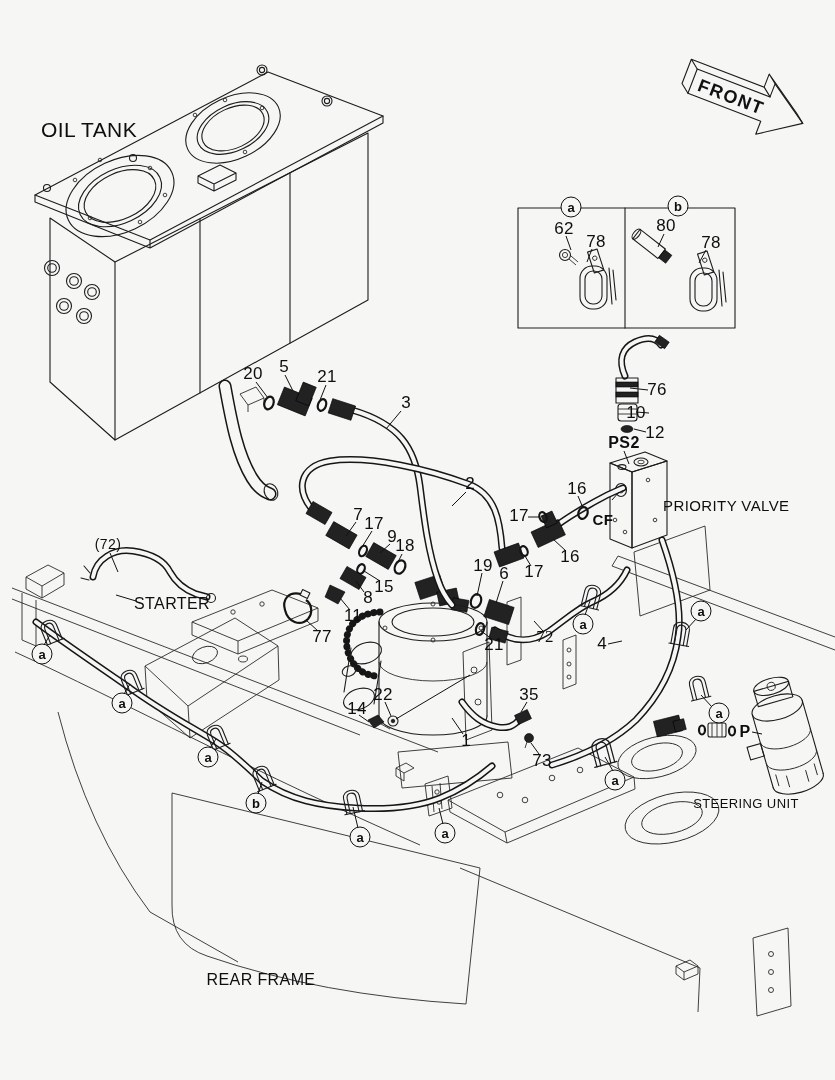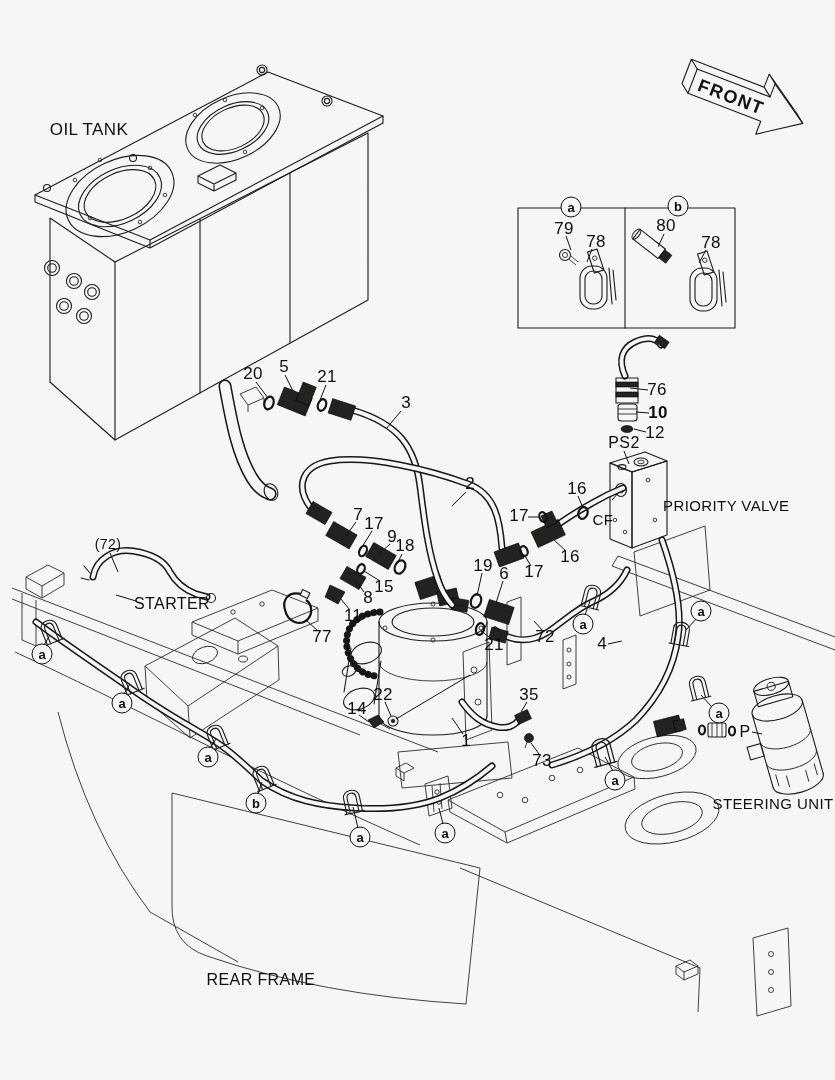--- a/index.html
+++ b/index.html
@@ -13,21 +13,21 @@
   .oring{fill:none;stroke:#141414;stroke-width:2.2;}
   .hose-o{fill:none;stroke:#161616;stroke-width:7;stroke-linecap:round;}
   .hose-i{fill:none;stroke:#f6f6f5;stroke-width:4;stroke-linecap:round;}
   .tube-o{fill:none;stroke:#161616;stroke-width:13;stroke-linecap:round;}
   .tube-i{fill:none;stroke:#f6f6f5;stroke-width:10;stroke-linecap:round;}
   .ld{stroke:#111;stroke-width:1;fill:none;}
   .plabel{position:absolute;transform:translate(-50%,-50%);font-size:17px;color:#0e0e0e;
           white-space:pre;letter-spacing:.2px;}
   .tlabel{position:absolute;transform:translate(-50%,-50%);color:#0e0e0e;white-space:pre;
           text-align:center;line-height:1.22;letter-spacing:.4px;}
-  .tlabel.b{font-weight:normal;}
+  .tlabel.b{font-weight:bold;}
   .callout{position:absolute;width:19px;height:19px;border:1.7px solid #111;border-radius:50%;
            background:#f6f6f5;color:#0e0e0e;font-weight:bold;font-size:13px;
            display:flex;align-items:center;justify-content:center;
            transform:translate(-50%,-50%);line-height:1;}
 </style>
 </head>
 <body>
 
 <div id="page">
 <svg id="art" width="835" height="1080" viewBox="0 0 835 1080">
@@ -376,39 +376,39 @@
       <div class="plabel" style="left: 368px; top: 598px;">8</div>
       <div class="plabel" style="left: 353px; top: 616px;">11</div>
       <div class="plabel" style="left: 322px; top: 637px;">77</div>
       <div class="plabel" style="left: 483px; top: 566px;">19</div>
       <div class="plabel" style="left: 504px; top: 574px;">6</div>
       <div class="plabel" style="left: 519px; top: 516px;">17</div>
       <div class="plabel" style="left: 534px; top: 572px;">17</div>
       <div class="plabel" style="left: 570px; top: 557px;">16</div>
       <div class="plabel" style="left: 577px; top: 489px;">16</div>
       <div class="plabel" style="left: 494px; top: 645px;">21</div>
-      <div class="plabel" style="left: 545px; top: 637px;">72</div>
+      <div class="plabel" style="left: 545px; top: 637px; font-family: Liberation Serif, serif;">72</div>
       <div class="plabel" style="left: 602px; top: 644px;">4</div>
       <div class="plabel" style="left: 529px; top: 695px;">35</div>
       <div class="plabel" style="left: 542px; top: 761px;">73</div>
       <div class="plabel" style="left: 383px; top: 695px;">22</div>
       <div class="plabel" style="left: 357px; top: 709px;">14</div>
       <div class="plabel" style="left: 466px; top: 741px;">1</div>
       <div class="plabel" style="left: 657px; top: 390px;">76</div>
-      <div class="plabel" style="left: 658px; top: 413px; font-weight: bold;">10</div>
+      <div class="plabel" style="left: 636px; top: 413px;">10</div>
       <div class="plabel" style="left: 655px; top: 433px; text-align: center;">12</div>
-      <div class="plabel" style="left: 564px; top: 229px;">79</div>
+      <div class="plabel" style="left: 564px; top: 229px;">62</div>
       <div class="plabel" style="left: 596px; top: 242px;">78</div>
       <div class="plabel" style="left: 666px; top: 226px;">80</div>
       <div class="plabel" style="left: 711px; top: 243px;">78</div>
-      <div class="tlabel" style="left: 89px; top: 130px; font-size: 17px;">OIL TANK</div>
+      <div class="tlabel" style="left: 89px; top: 130px; font-size: 21px;">OIL TANK</div>
       <div class="tlabel" style="left: 108px; top: 545px; font-size: 14px;">(72)</div>
       <div class="tlabel" style="left: 172px; top: 604px; font-size: 16px;">STARTER</div>
       <div class="tlabel" style="left: 261px; top: 980px; font-size: 16px;">REAR FRAME</div>
-      <div class="tlabel" style="left: 773px; top: 804px; font-size: 15px;">STEERING UNIT</div>
+      <div class="tlabel" style="left: 746px; top: 804px; font-size: 13px;">STEERING UNIT</div>
       <div class="tlabel" style="left: 706px; top: 506px; font-size: 15px; width: 86px;">PRIORITY VALVE</div>
       <div class="tlabel b" style="left: 624px; top: 443px; font-size: 16px;">PS2</div>
       <div class="tlabel b" style="left: 603px; top: 501px; font-size: 15px; margin-top: 19px;">CF</div>
       <div class="tlabel b" style="left: 745px; top: 732px; font-size: 16px;">P</div>
       <div class="callout" style="left: 571px; top: 207px;">a</div>
       <div class="callout" style="left: 678px; top: 206px;">b</div>
       <div class="callout" style="left: 42px; top: 654px;">a</div>
       <div class="callout" style="left: 122px; top: 703px;">a</div>
       <div class="callout" style="left: 208px; top: 757px;">a</div>
       <div class="callout" style="left: 256px; top: 803px;">b</div>

